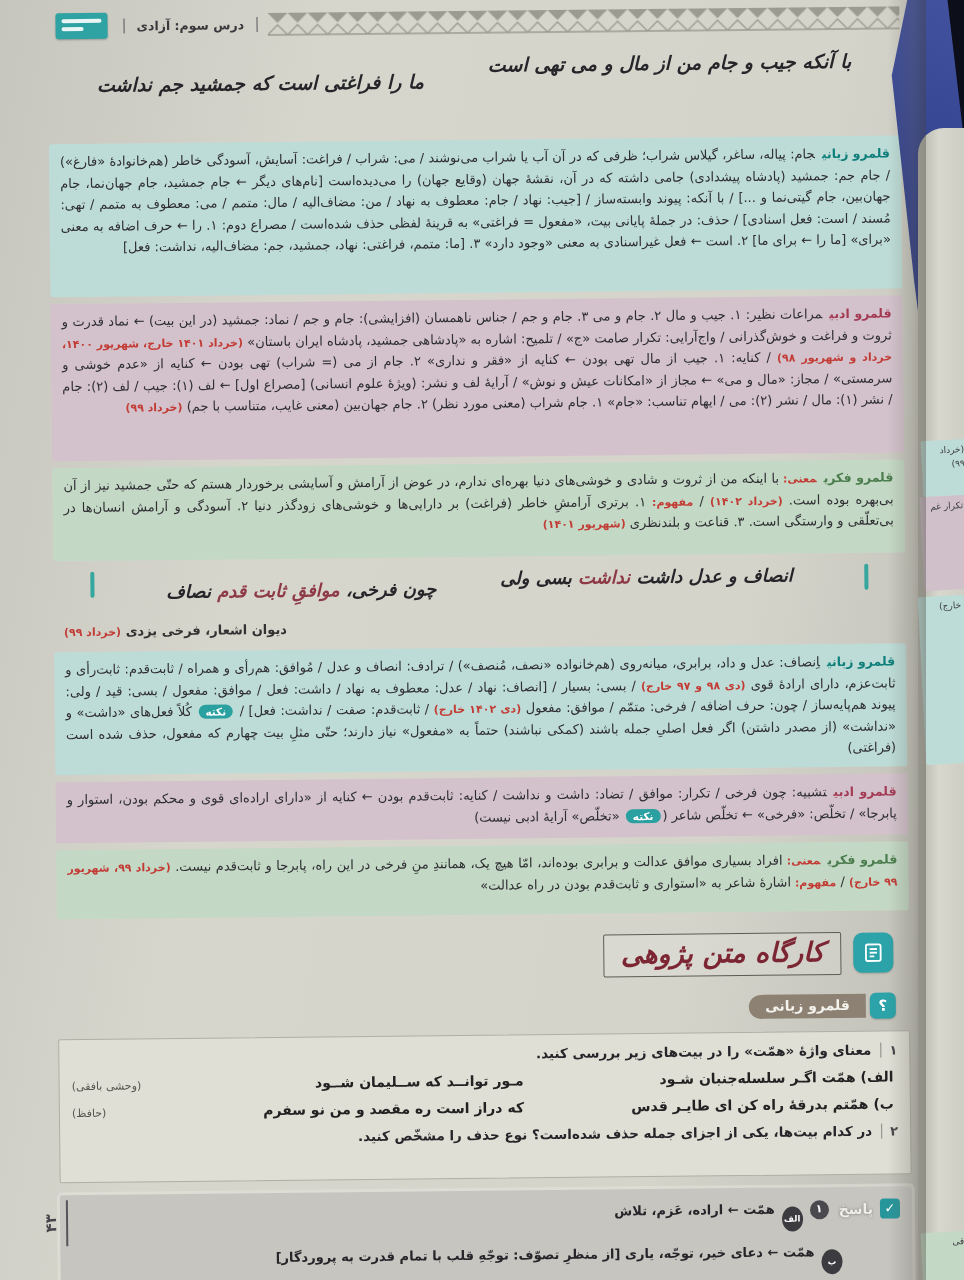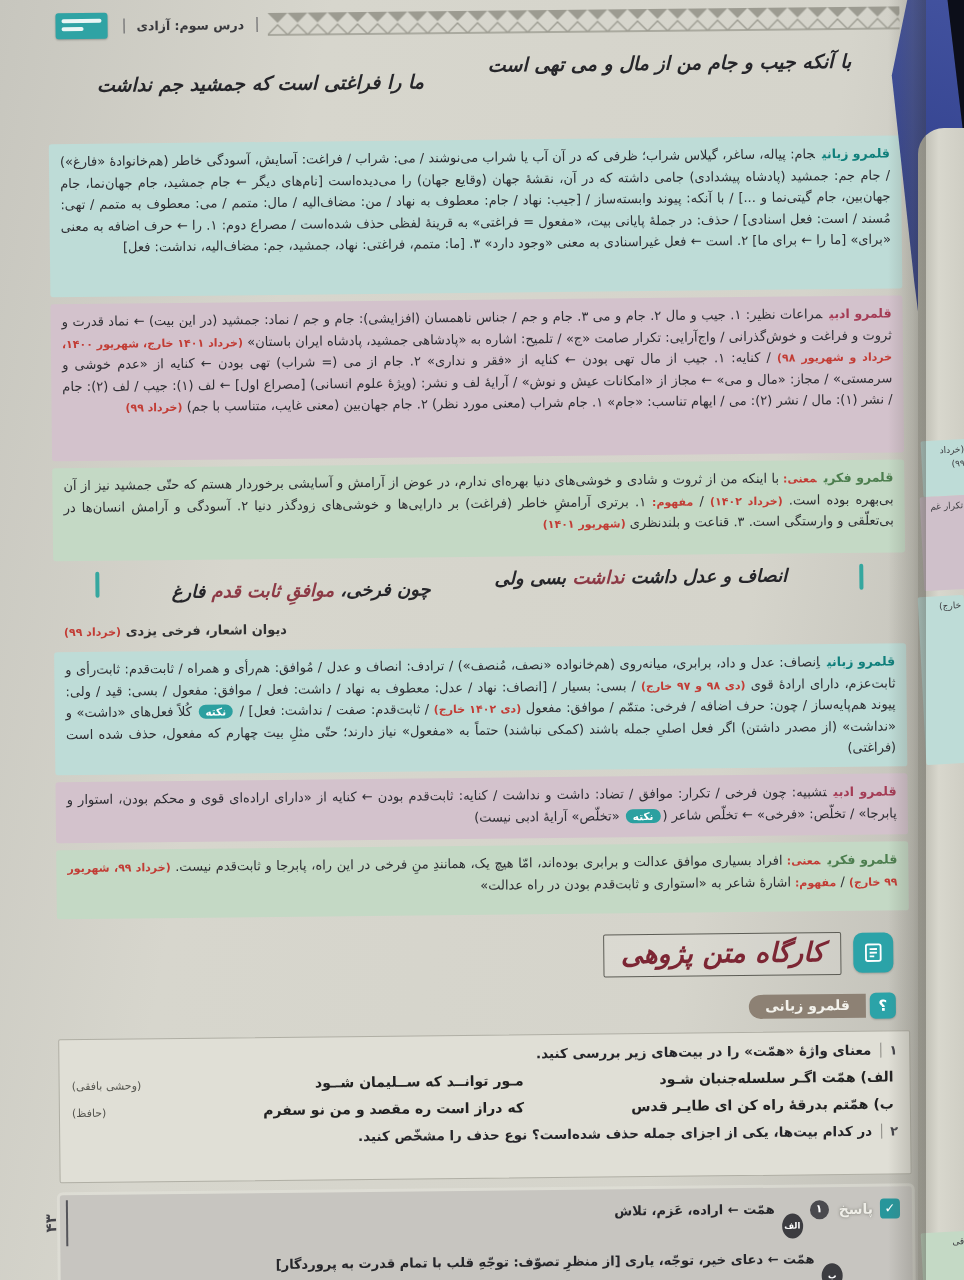--- a/index.html
+++ b/index.html
@@ -80,21 +80,21 @@
   .answers{background:#c7c5c0;border-radius:3px;padding:11px 12px 12px;direction:rtl;
     font-size:13px;color:#26262a;min-height:130px;box-shadow:0 0 0 3px rgba(230,229,221,.5);}
   .ans-line{display:flex;align-items:flex-start;gap:7px;margin-bottom:10px;font-weight:600;line-height:1.7;}
   .indent{margin-right:58px;}
   .check-icon{width:20px;height:20px;border-radius:4px;background:#27969b;color:#fff;display:flex;
     align-items:center;justify-content:center;font-size:13px;font-weight:700;flex:0 0 auto;margin-top:1px;}
   .pasokh{color:#efeee8;font-weight:700;font-size:14px;text-shadow:0 0 3px rgba(110,110,100,.9);margin-left:3px;}
   .num-circle{width:19px;height:19px;border-radius:50%;background:#4a4a4e;color:#fff;display:flex;flex:0 0 auto;
     align-items:center;justify-content:center;font-size:11px;font-weight:700;margin-top:2px;}
   .mini-circle{min-width:17px;height:17px;border-radius:50%;background:#3c3c40;color:#fff;display:flex;flex:0 0 auto;
-    align-items:center;justify-content:center;font-size:8.5px;font-weight:700;padding:4px 2px;margin-top:15px;}
+    align-items:center;justify-content:center;font-size:8.5px;font-weight:700;padding:4px 2px;margin-top:8px;}
   .ans-text{flex:1;text-align:justify;}
   
   .pagenum{position:absolute;left:30px;bottom:38px;display:flex;align-items:center;z-index:6;}
   .pn-line{width:1.6px;height:46px;background:#55555a;margin-right:2px;}
   .pn-num{transform:rotate(-90deg);font-size:15px;font-weight:700;color:#44444a;width:30px;text-align:center;}
 </style>
 </head>
 <body>
 
 <div class="photo">
@@ -139,21 +139,21 @@
       <div class="block b-pink mh2">
         <span class="block-label">قلمرو ادبی</span><span><span class="seg">مراعات نظیر: ۱. جیب و مال ۲. جام و می ۳. جام و جم / جناس ناهمسان (افزایشی): جام و جم / نماد: جمشید (در این بیت) ← نماد قدرت و ثروت و فراغت و خوش‌گذرانی / واج‌آرایی: تکرار صامت «ج» / تلمیح: اشاره به «پادشاهی جمشید، پادشاه ایران باستان» </span><span class="seg seg-r">(خرداد ۱۴۰۱ خارج، شهریور ۱۴۰۰، خرداد و شهریور ۹۸)</span><span class="seg"> / کنایه: ۱. جیب از مال تهی بودن ← کنایه از «فقر و نداری» ۲. جام از می (= شراب) تهی بودن ← کنایه از «عدم خوشی و سرمستی» / مجاز: «مال و می» ← مجاز از «امکانات عیش و نوش» / آرایهٔ لف و نشر: (ویژهٔ علوم انسانی) [مصراع اول] ← لف (۱): جیب / لف (۲): جام / نشر (۱): مال / نشر (۲): می / ایهام تناسب: «جام» ۱. جام شراب (معنی مورد نظر) ۲. جام جهان‌بین (معنی غایب، متناسب با جم) </span><span class="seg seg-r">(خرداد ۹۹)</span></span>
       </div>
       <div class="block b-green mh3">
         <span class="block-label">قلمرو فکری</span><span><span class="seg seg-r">معنی: </span><span class="seg">با اینکه من از ثروت و شادی و خوشی‌های دنیا بهره‌ای ندارم، در عوض از آرامش و آسایشی برخوردار هستم که حتّی جمشید نیز از آن بی‌بهره بوده است. </span><span class="seg seg-r">(خرداد ۱۴۰۲)</span><span class="seg"> / </span><span class="seg seg-r">مفهوم: </span><span class="seg">۱. برتری آرامشِ خاطر (فراغت) بر دارایی‌ها و خوشی‌های زودگذر دنیا ۲. آسودگی و آرامش انسان‌ها در بی‌تعلّقی و وارستگی است. ۳. قناعت و بلندنظری </span><span class="seg seg-r">(شهریور ۱۴۰۱)</span></span>
       </div>
 
       <div class="verse v2">
         <span class="vbar"></span>
         <span class="hemi"><span class="seg">انصاف و عدل داشت </span><span class="seg seg-hl">نداشت</span><span class="seg"> بسی ولی</span></span>
-        <span class="hemi stagger2"><span class="seg">چون فرخی، </span><span class="seg seg-hl">موافقِ ثابت قدم</span><span class="seg"> فارغ</span></span>
+        <span class="hemi stagger2"><span class="seg">چون فرخی، </span><span class="seg seg-hl">موافقِ ثابت قدم</span><span class="seg"> نصاف</span></span>
         <span class="vbar stagger2"></span>
       </div>
       <div class="attribution"><span class="seg">دیوان اشعار، فرخی یزدی </span><span class="seg seg-r">(خرداد ۹۹)</span></div>
 
       <div class="block b-teal mh4">
         <span class="block-label">قلمرو زبانی</span><span><span class="seg">اِنصاف: عدل و داد، برابری، میانه‌روی (هم‌خانواده «نصف، مُنصف») / ترادف: انصاف و عدل / مُوافق: هم‌رأی و همراه / ثابت‌قدم: ثابت‌رأی و ثابت‌عزم، دارای ارادهٔ قوی </span><span class="seg seg-r">(دی ۹۸ و ۹۷ خارج)</span><span class="seg"> / بسی: بسیار / [انصاف: نهاد / عدل: معطوف به نهاد / داشت: فعل / موافق: مفعول / بسی: قید / ولی: پیوند هم‌پایه‌ساز / چون: حرف اضافه / فرخی: متمّم / موافق: مفعول </span><span class="seg seg-r">(دی ۱۴۰۲ خارج)</span><span class="seg"> / ثابت‌قدم: صفت / نداشت: فعل] / </span><span class="seg seg-note">نکته</span><span class="seg"> کُلاً فعل‌های «داشت» و «نداشت» (از مصدر داشتن) اگر فعل اصلیِ جمله باشند (کمکی نباشند) حتماً به «مفعول» نیاز دارند؛ حتّی مثلِ بیت چهارم که مفعول، حذف شده است (فراغتی)</span></span>
       </div>
       <div class="block b-pink mh5">
         <span class="block-label">قلمرو ادبی</span><span><span class="seg">تشبیه: چون فرخی / تکرار: موافق / تضاد: داشت و نداشت / کنایه: ثابت‌قدم بودن ← کنایه از «دارای اراده‌ای قوی و محکم بودن، استوار و پابرجا» / تخلّص: «فرخی» ← تخلّص شاعر (</span><span class="seg seg-note">نکته</span><span class="seg"> «تخلّص» آرایهٔ ادبی نیست)</span></span>
       </div>

